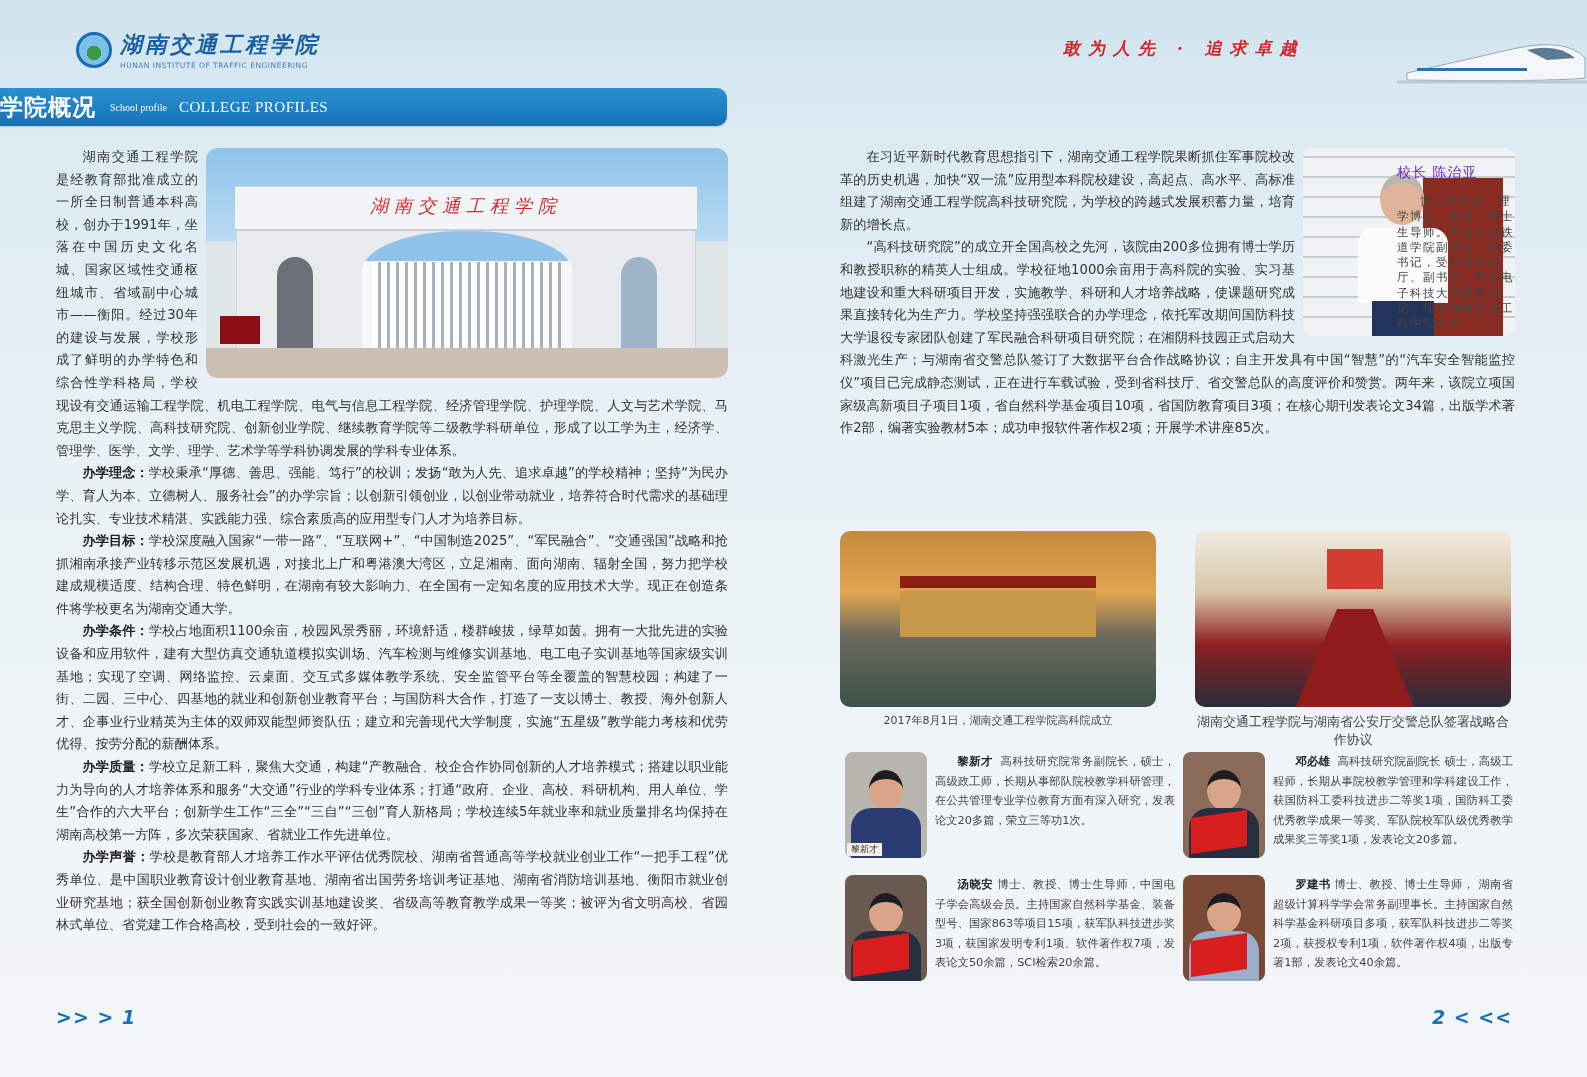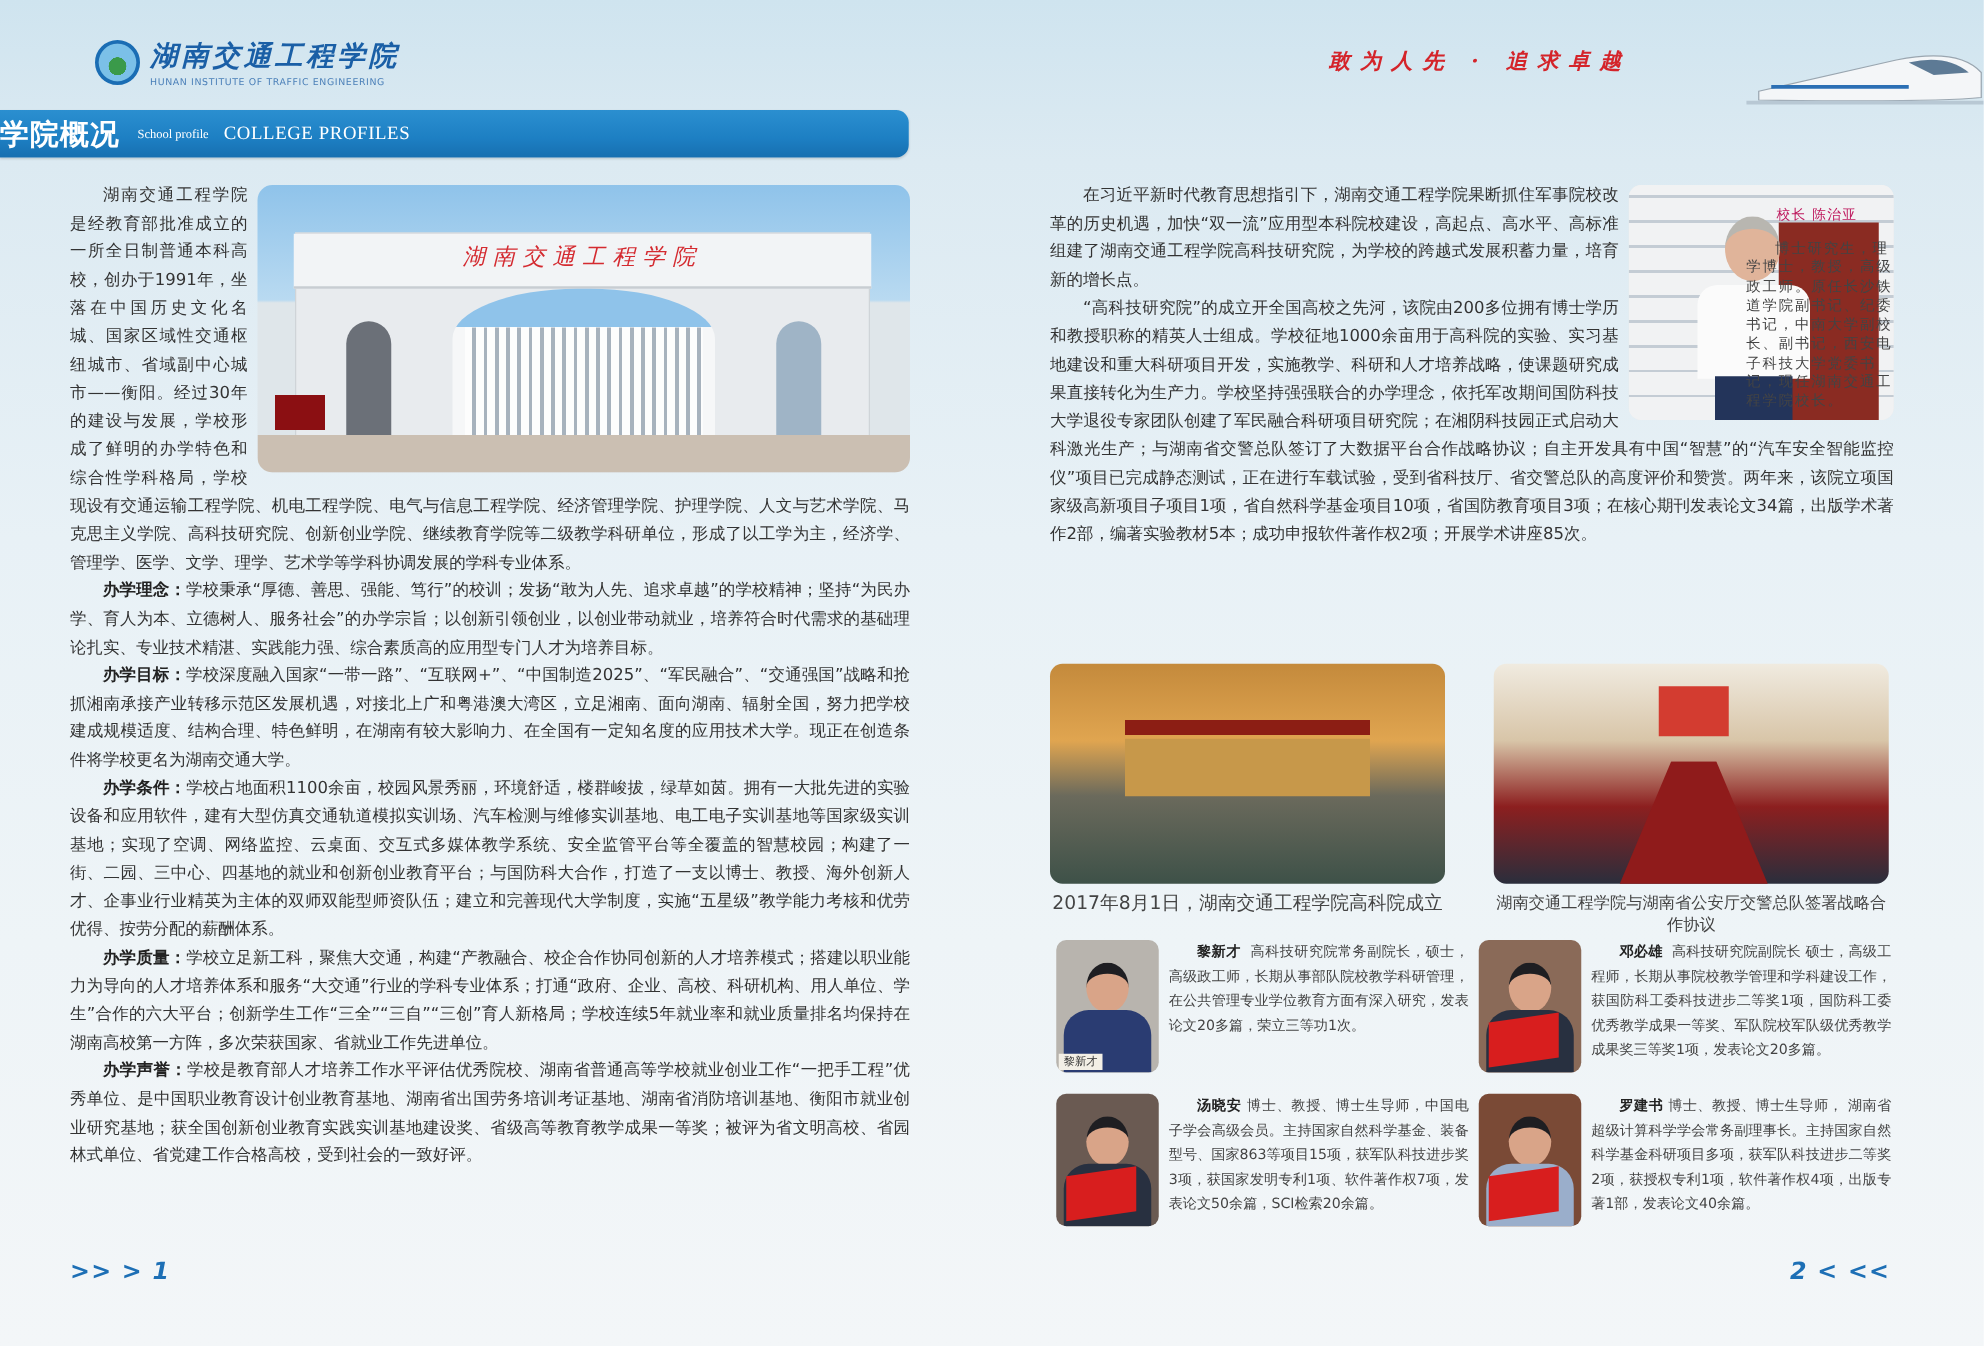--- a/index.html
+++ b/index.html
@@ -60,31 +60,31 @@
   .right-col { position: absolute; left: 47px; top: 146px; width: 675px; }
   .pres-photo { float: right; width: 212px; height: 188px; margin: 2px 0 4px 8px; border-radius: 10px; overflow: hidden; position: relative; background: #e6e9ec; }
   .pres-bldg { position: absolute; inset: 0; background: repeating-linear-gradient(0deg, #f1f2f3 0 18px, #c4ccd4 18px 20px), #eee; }
   .pres-stone { position: absolute; left: 120px; top: 30px; width: 80px; height: 160px; background: #8a2b22; }
   .pres-person { position: absolute; left: 55px; top: 25px; width: 90px; height: 165px; }
   .pres-head { position: absolute; left: 22px; top: 0; width: 44px; height: 52px; border-radius: 50%; background: #e0b49a; border-top: 10px solid #b8b6b0; }
   .pres-shirt { position: absolute; left: 0; top: 55px; width: 90px; height: 75px; background: #fbfbfb; border-radius: 16px 16px 0 0; }
   .pres-pants { position: absolute; left: 14px; top: 128px; width: 62px; height: 40px; background: #23345a; }
 
   .pres-side { position: absolute; left: 604px; top: 146px; width: 125px; }
-  .pres-title { font-size: 11px; color: #be185d; text-align: center; margin: 18px 12px 12px 0; letter-spacing: 1px; }
+  .pres-title { font-size: 14px; color: #6d28d9; text-align: left; margin: 18px 12px 12px 0; letter-spacing: 1px; }
   .pres-bio { font-family: "DejaVu Serif", serif; font-size: 11.5px; color: #444; line-height: 15.3px; text-indent: 2em; letter-spacing: 1.5px; }
 
   .r-photo { position: absolute; top: 531px; width: 316px; height: 176px; border-radius: 10px; overflow: hidden; }
   .r-photo-1 { left: 47px; background: linear-gradient(180deg, #c48a3c 0%, #e0a550 35%, #6b6a5c 60%, #3e5148 100%); }
   .r-photo-2 { left: 402px; background: linear-gradient(180deg, #f0ebe0 0%, #d8c5a8 35%, #8c1f1f 65%, #2a2e3c 100%); }
   .banner1 { position: absolute; left: 60px; top: 45px; width: 196px; height: 12px; background: #8c1e14; }
   .stage1 { position: absolute; left: 60px; top: 60px; width: 196px; height: 46px; background: #c7984a; }
   .screen2 { position: absolute; left: 132px; top: 18px; width: 56px; height: 40px; background: #d33c30; }
   .table2 { position: absolute; left: 100px; top: 78px; width: 120px; height: 100px; background: #8f1b1b; clip-path: polygon(35% 0, 65% 0, 100% 100%, 0 100%); }
-  .caption { position: absolute; top: 713px; font-size: 15px; color: #444; text-align: center; }
+  .caption { position: absolute; top: 713px; font-size: 11px; color: #444; text-align: center; }
   .cap-1 { left: 47px; width: 316px; }
   .cap-2 { left: 400px; width: 320px; font-size: 13px; }
 
   .staff { position: absolute; width: 330px; height: 110px; }
   .staff-photo { position: absolute; left: 0; top: 0; width: 82px; height: 106px; border-radius: 8px; overflow: hidden; background: #7f8a96; }
   .staff-photo .sp-head { position: absolute; left: 24px; top: 18px; width: 34px; height: 40px; border-radius: 50%; background: #d9a488; border-top: 9px solid #1e1e22; }
   .staff-photo .sp-body { position: absolute; left: 6px; top: 56px; width: 70px; height: 50px; background: #283040; border-radius: 20px 20px 0 0; }
   .staff-photo .sp-flag { position: absolute; left: 8px; top: 62px; width: 56px; height: 36px; background: #d81e1e; transform: skewY(-8deg); }
   .staff-photo .sp-tag { position: absolute; left: 2px; bottom: 2px; padding: 0 4px; background: #f3efe6; color: #333; font-size: 9px; font-family: "DejaVu Serif", serif; }
   .staff-text { position: absolute; left: 90px; top: 0; width: 240px; font-size: 11.3px; line-height: 19.6px; color: #444; text-indent: 2em; text-align: justify; }
@@ -156,21 +156,21 @@
         <div class="pres-shirt"></div>
         <div class="pres-pants"></div>
       </div>
     </div>
     <p style="padding-right:64px">在习近平新时代教育思想指引下，湖南交通工程学院果断抓住军事院校改革的历史机遇，加快“双一流”应用型本科院校建设，高起点、高水平、高标准组建了湖南交通工程学院高科技研究院，为学校的跨越式发展积蓄力量，培育新的增长点。</p>
     <p>“高科技研究院”的成立开全国高校之先河，该院由200多位拥有博士学历和教授职称的精英人士组成。学校征地1000余亩用于高科院的实验、实习基地建设和重大科研项目开发，实施教学、科研和人才培养战略，使课题研究成果直接转化为生产力。学校坚持强强联合的办学理念，依托军改期间国防科技大学退役专家团队创建了军民融合科研项目研究院；在湘阴科技园正式启动大科激光生产；与湖南省交警总队签订了大数据平台合作战略协议；自主开发具有中国“智慧”的“汽车安全智能监控仪”项目已完成静态测试，正在进行车载试验，受到省科技厅、省交警总队的高度评价和赞赏。两年来，该院立项国家级高新项目子项目1项，省自然科学基金项目10项，省国防教育项目3项；在核心期刊发表论文34篇，出版学术著作2部，编著实验教材5本；成功申报软件著作权2项；开展学术讲座85次。</p>
   </div>
 
   <div class="pres-side">
     <div class="pres-title">校长  陈治亚</div>
-    <div class="pres-bio">博士研究生，理学博士，教授，高级政工师。原任长沙铁道学院副书记、纪委书记，中南大学副校长、副书记，西安电子科技大学党委书记，现任湖南交通工程学院校长。</div>
+    <div class="pres-bio">博士研究生，理学博士，教授，博士生导师。原任长沙铁道学院副书记、纪委书记，受到省科技厅、副书记，西安电子科技大学党委书记，现任湖南交通工程学院校长。</div>
   </div>
 
   <div class="r-photo r-photo-1">
     <div class="banner1"></div>
       <div class="stage1"></div>
   </div>
   <div class="r-photo r-photo-2">
     <div class="screen2"></div>
       <div class="table2"></div>
   </div>

